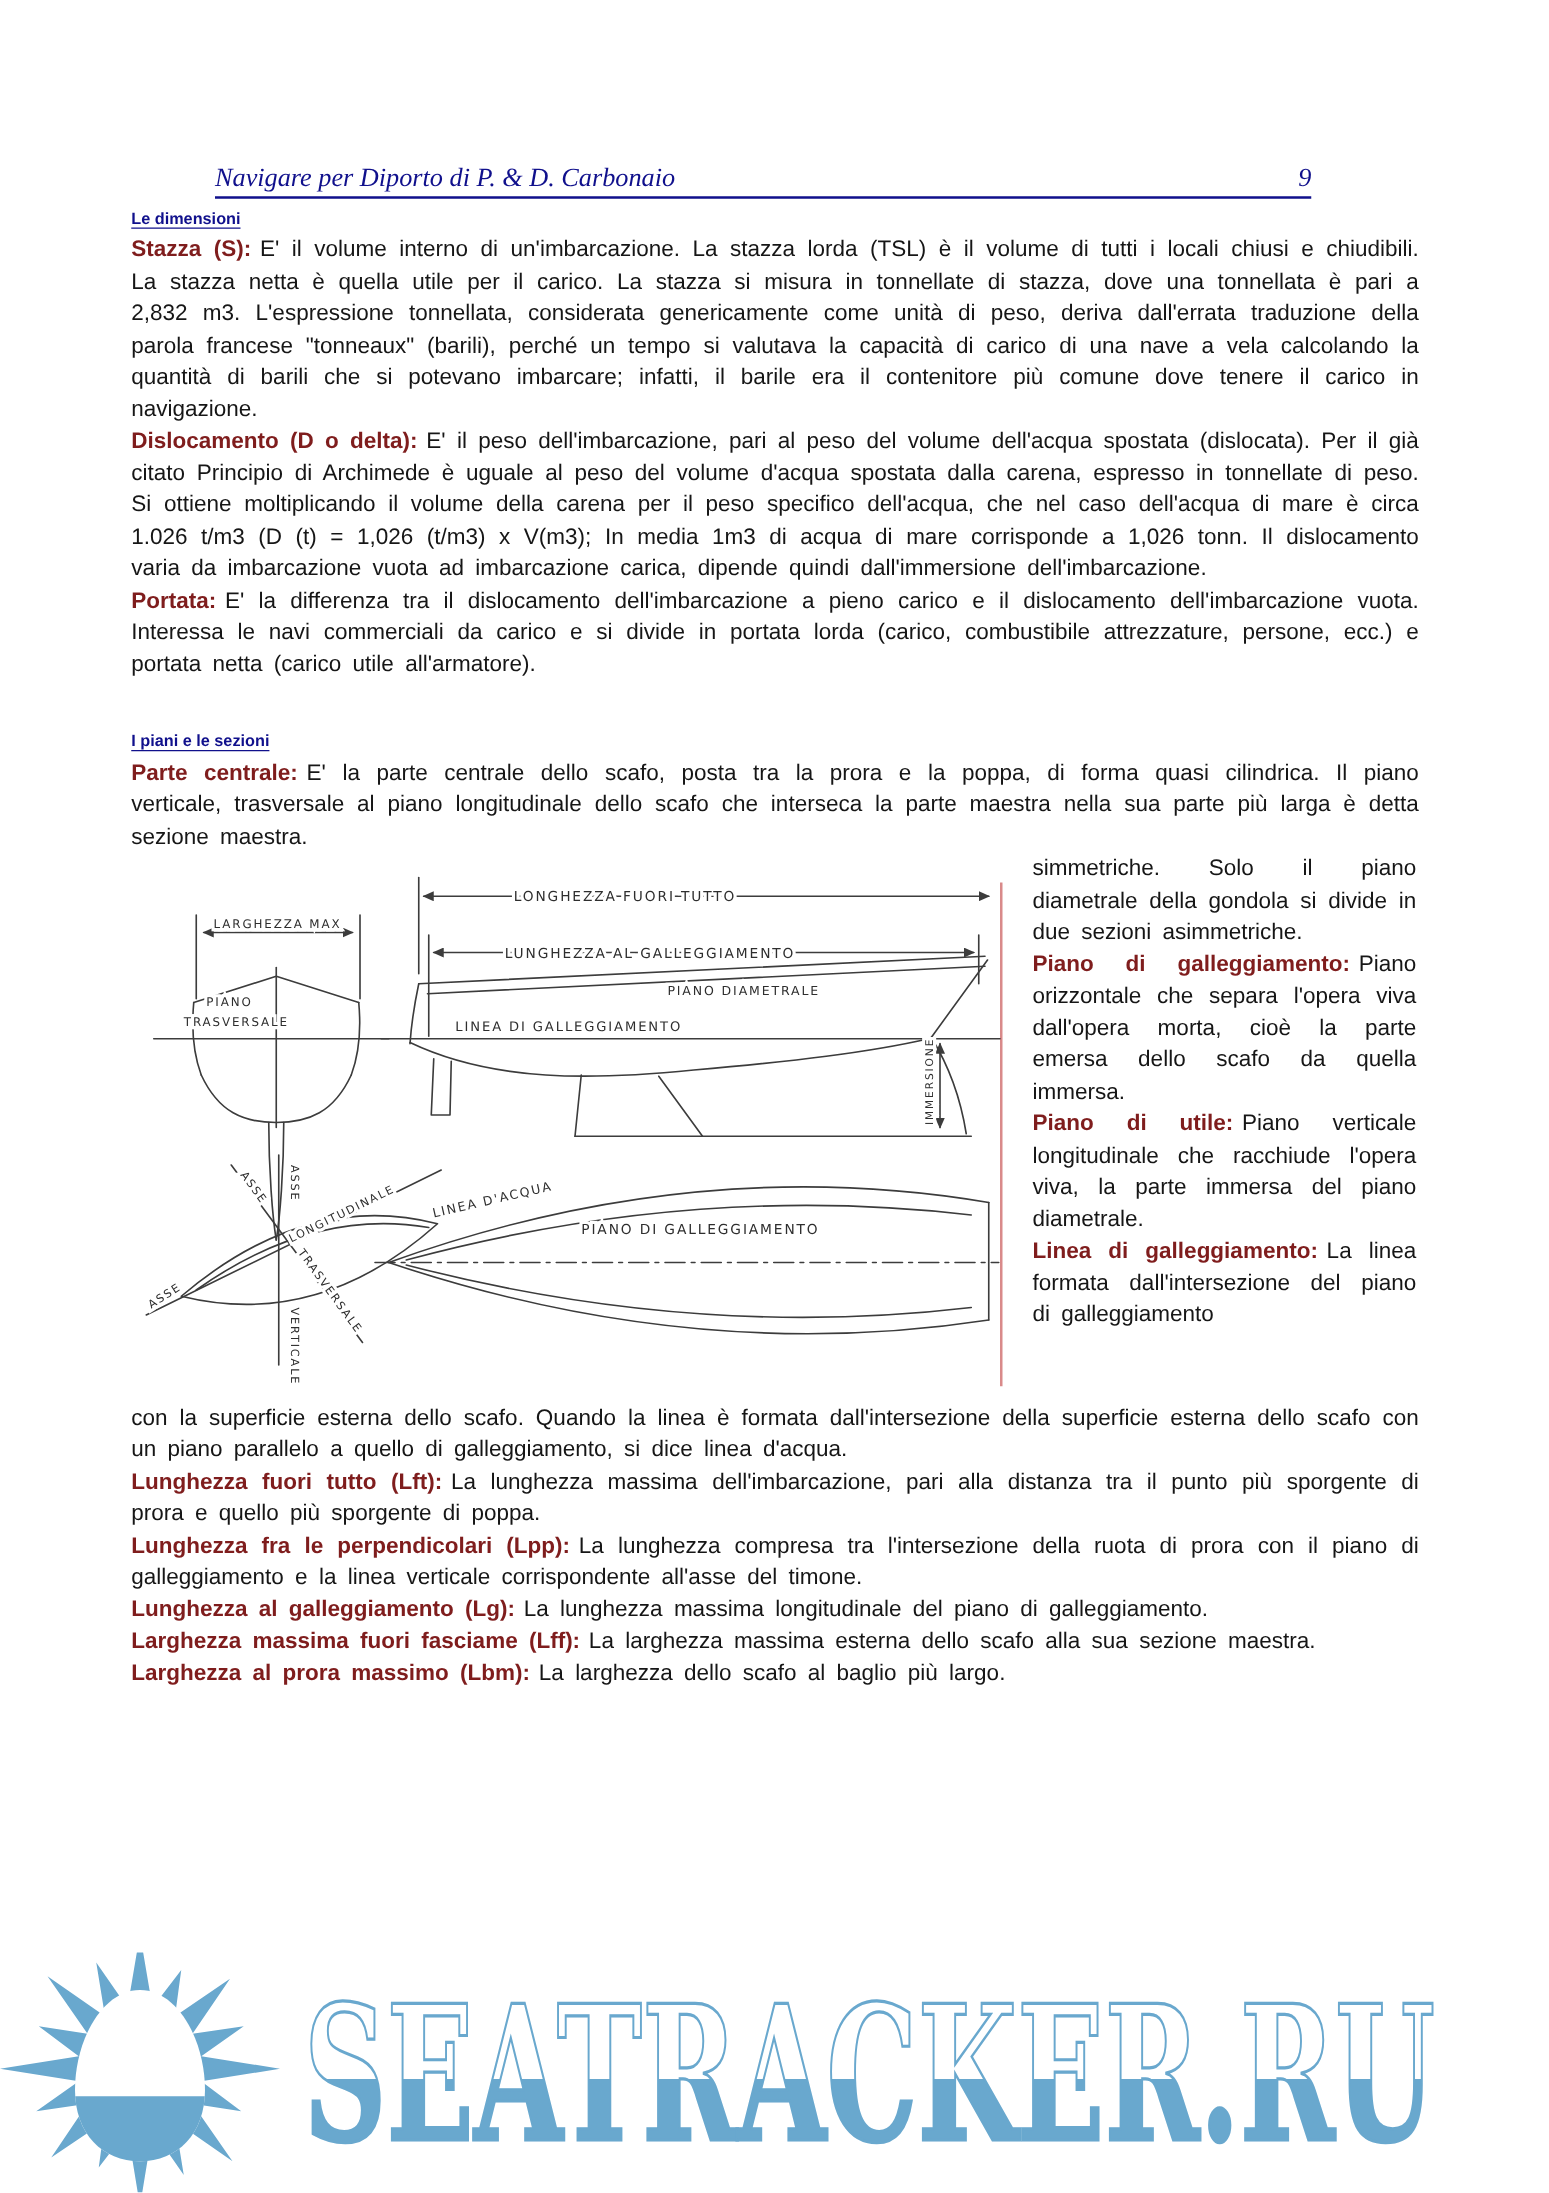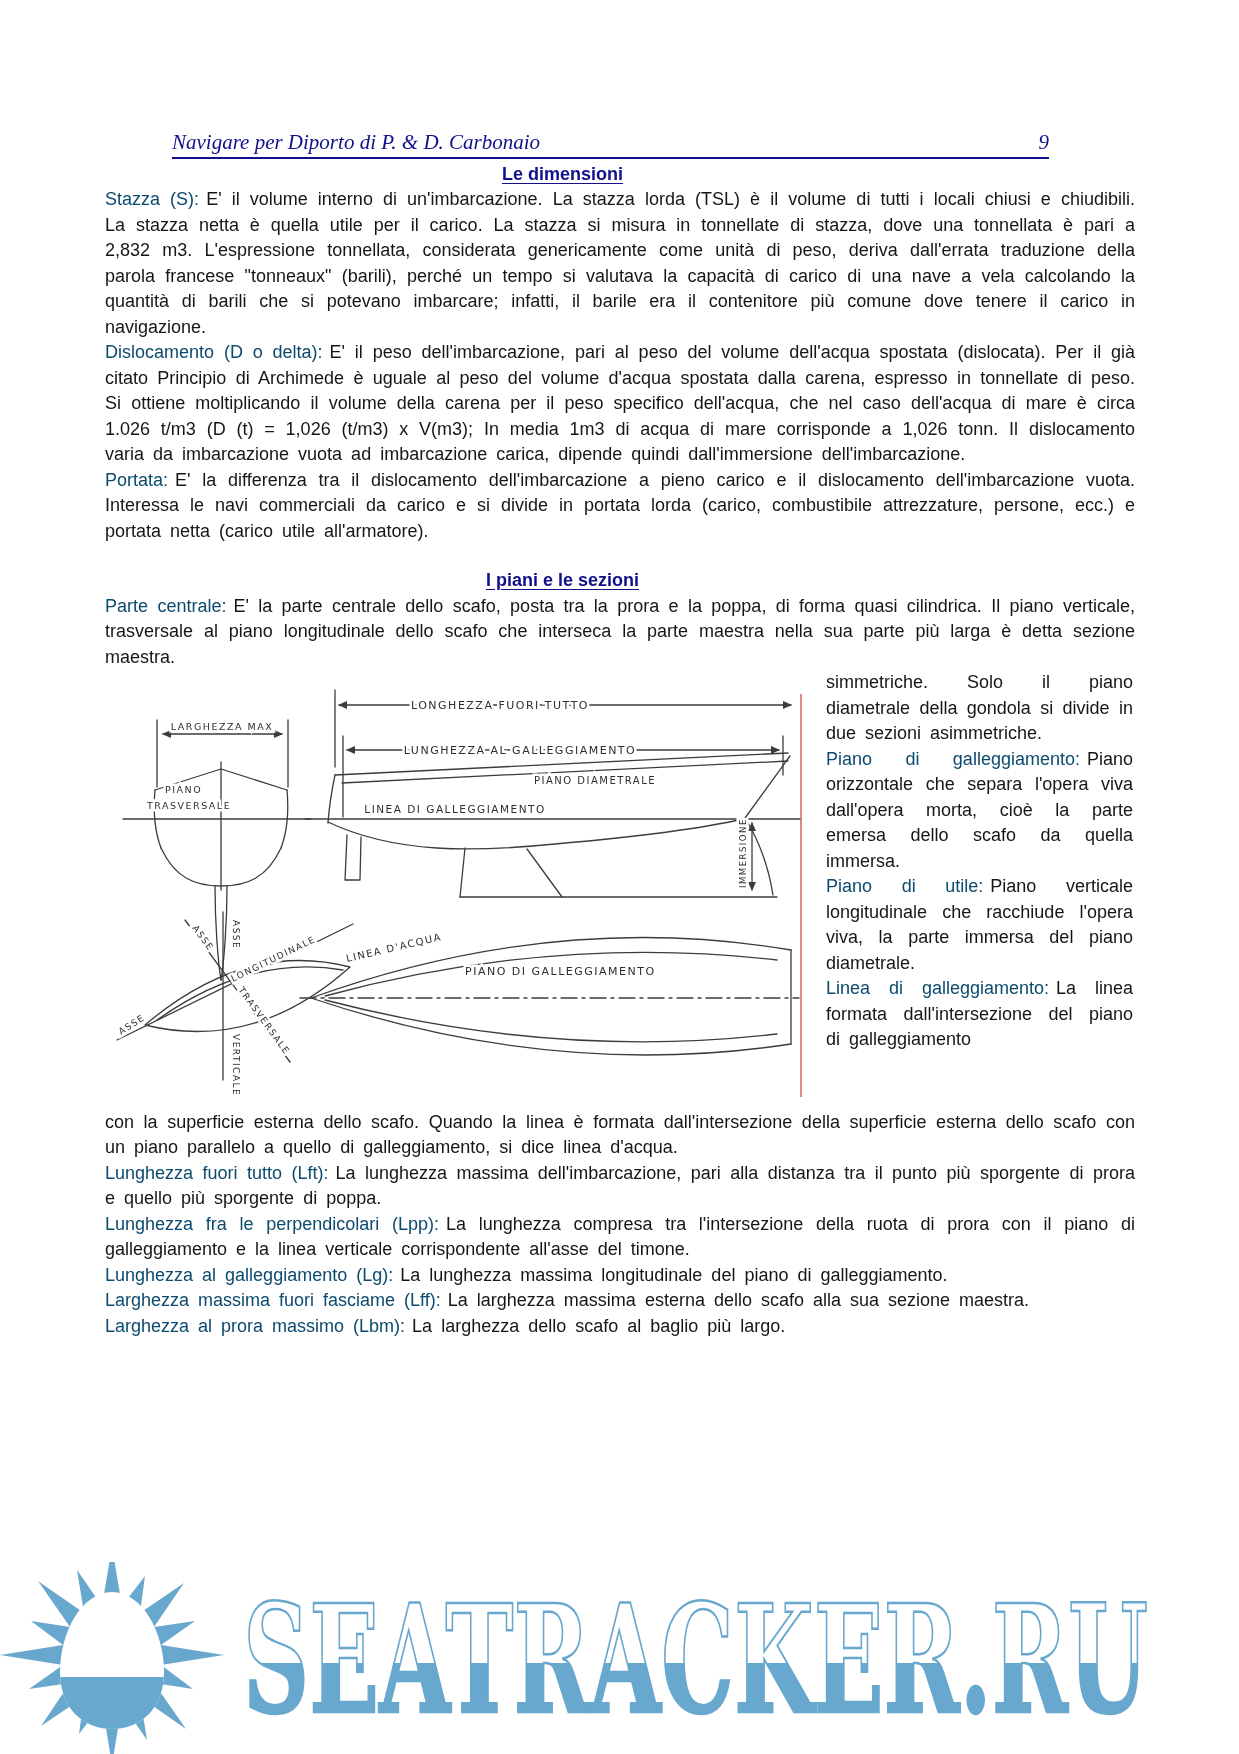--- a/index.html
+++ b/index.html
@@ -17,29 +17,29 @@
 
   .page-header {
     display: flex; justify-content: space-between; align-items: flex-end;
     margin: 0 86px 0 67px;
     border-bottom: 2px solid #10108c;
     font-family: "Liberation Serif", "DejaVu Serif", serif;
     font-style: italic; font-size: 21px; color: #10108c;
     padding-bottom: 1px;
   }
   .heading {
-    text-align: center; padding-right: 115px;
-    color: #10108c; font-weight: bold; font-size: 18px;
+    padding-right: 115px;
+    color: #10108c; font-weight: bold; font-size: 13px;
     text-decoration: underline;
     text-underline-offset: 3px;
     margin-top: 3px;
   }
-  .heading.second { margin-top: 24px; }
+  .heading.second { margin-top: 36px; }
   .para { text-align: justify; word-spacing: 4px; }
-  .para .lead { font-weight: normal; color: #0c4a6e; margin-right: 7px; }
+  .para .lead { font-weight: bold; color: #7f1d1d; margin-right: 7px; }
   .one-line { text-align-last: justify; }
 
   .fig-row { display: flex; gap: 21px; }
   .figure-box { flex: 0 0 700px; margin-top: 12px; }
   .right-col { flex: 0 0 307px; }
 
   .svglab {
     font-family: "DejaVu Sans", sans-serif;
     fill: #2e2e2e;
     stroke: #ffffff; stroke-width: 5px; paint-order: stroke;

